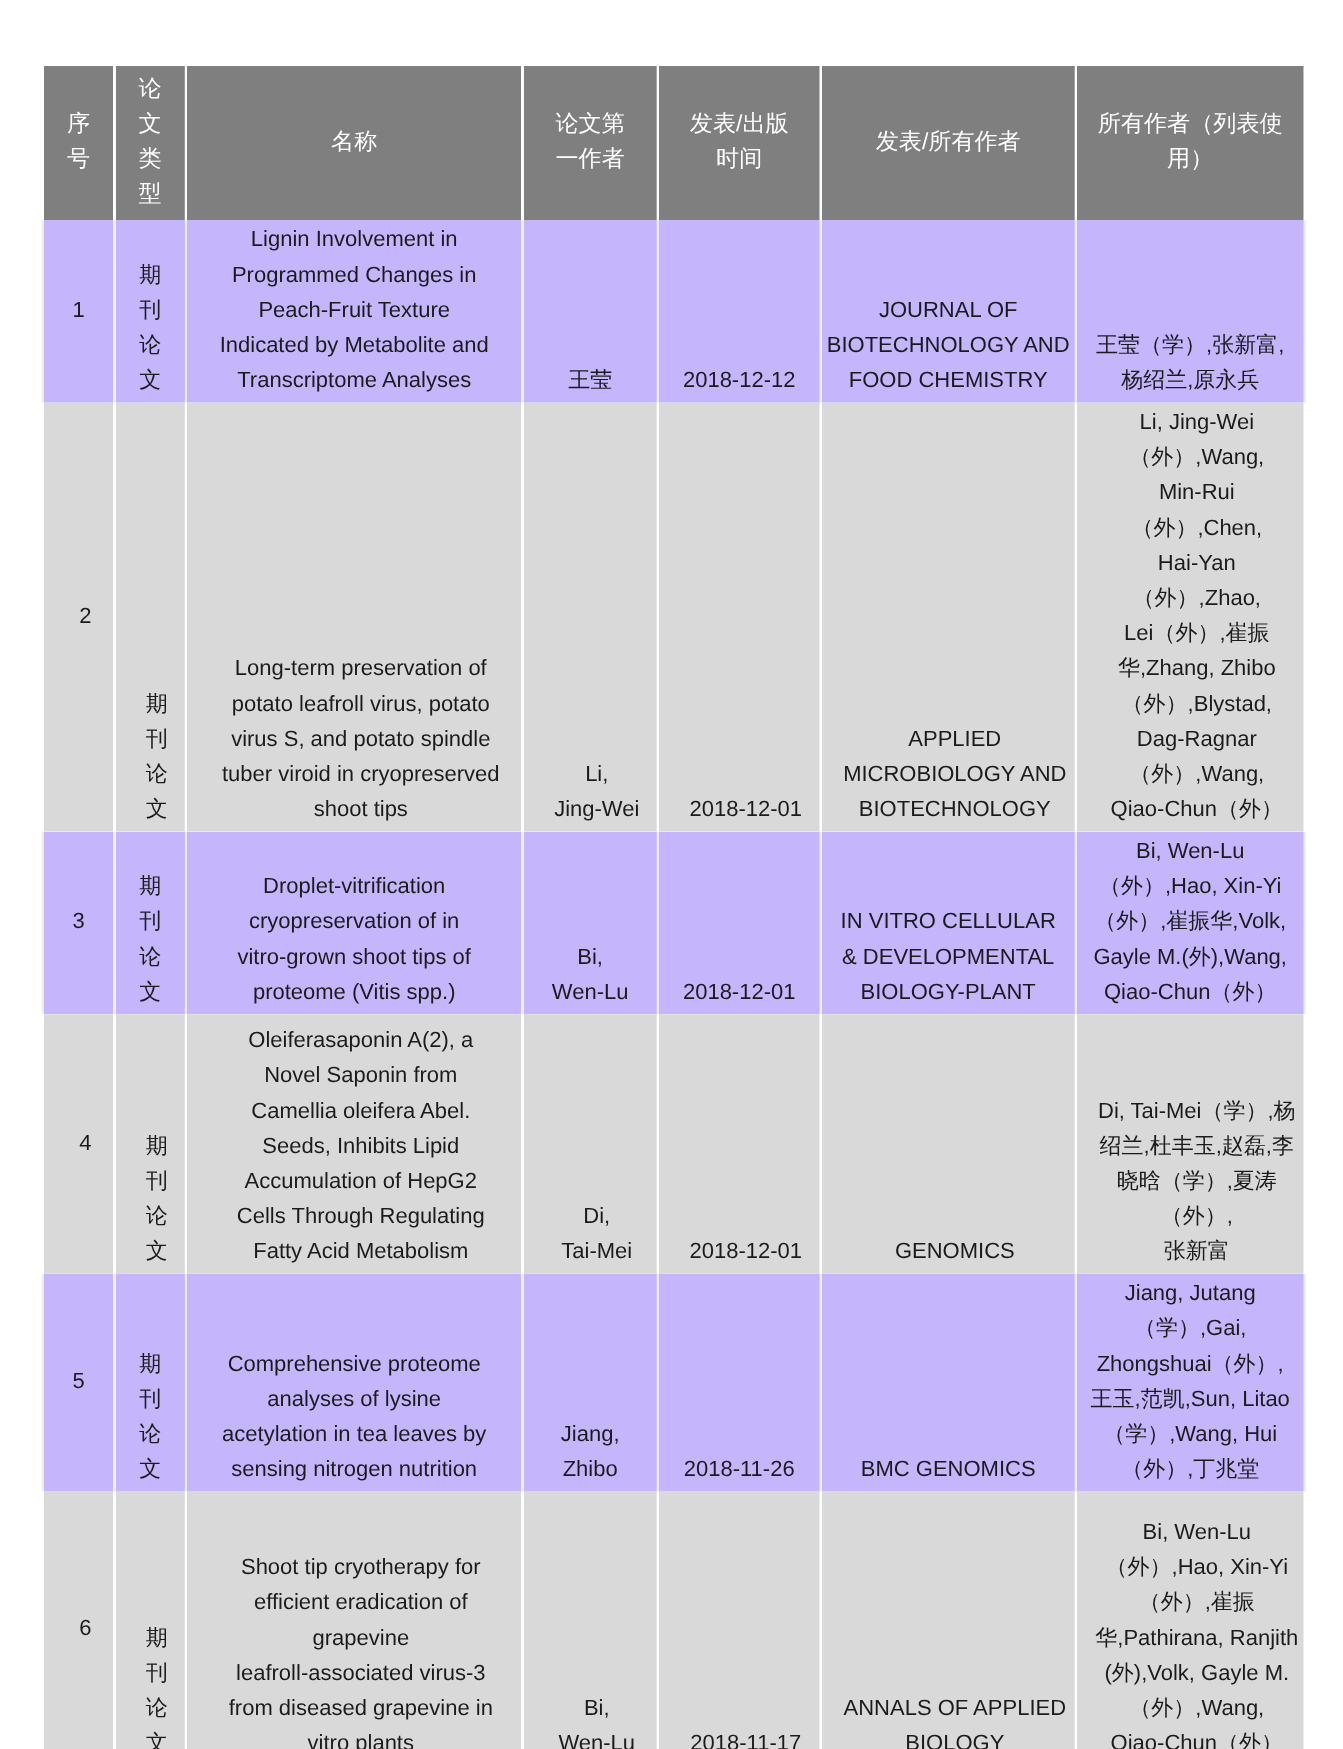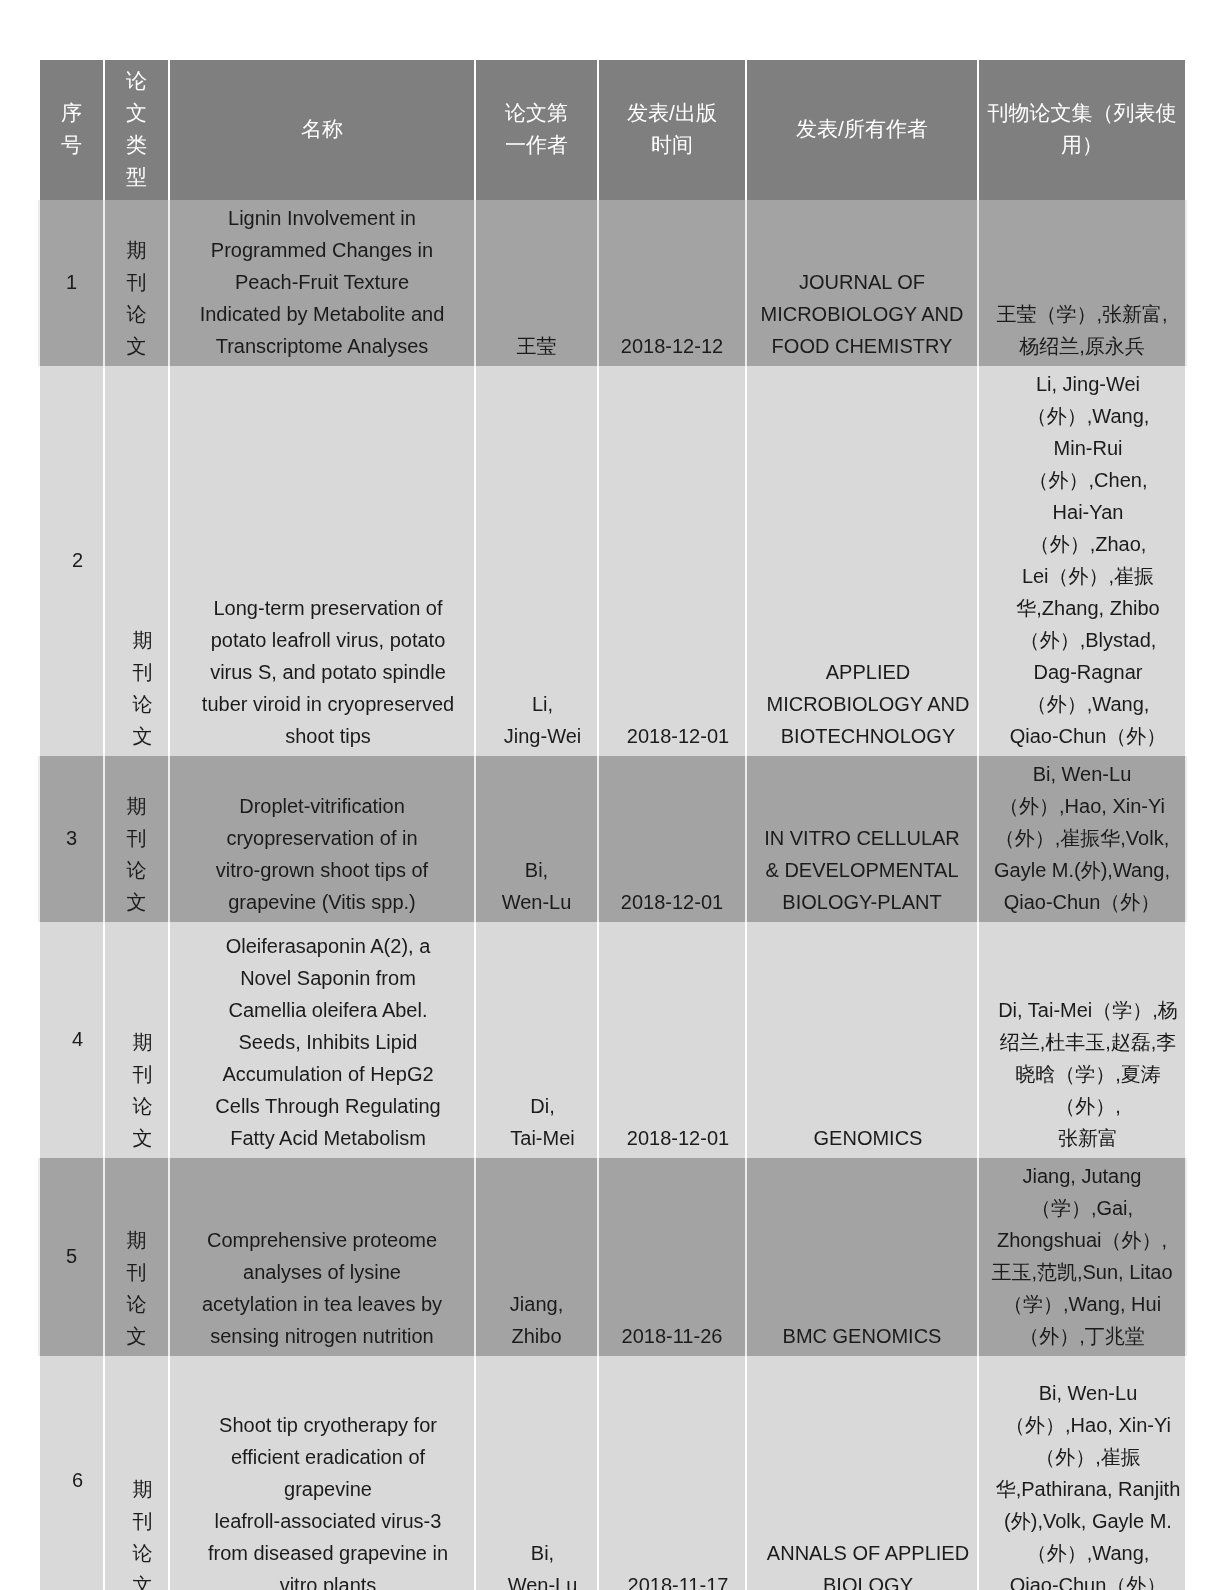--- a/index.html
+++ b/index.html
@@ -36,21 +36,21 @@
   }
   
   table.pub-table thead th {
     background: #7f7f7f;
     color: #ffffff;
     vertical-align: middle;
     font-size: 21px;
   }
   
   tr.row-gray td { background: #d9d9d9; border-left-color: #ffffff; border-right-color: #ffffff; padding-left: 16px; }
-  tr.row-white td { background: #a3a3a3; border-left-color: #ececec; border-right-color: #ececec; }
+  tr.row-white td { background: #c4b5fd; border-left-color: #ececec; border-right-color: #ececec; }
   
   table.pub-table td.col-index { vertical-align: middle; }
 </style>
 </head>
 <body>
 
 <div class="page">
   <table class="pub-table">
     <colgroup>
       <col style="width:65px">
@@ -68,40 +68,40 @@
         <th>论
 文
 类
 型</th>
         <th>名称</th>
         <th>论文第
 一作者</th>
         <th>发表/出版
 时间</th>
         <th>发表/所有作者</th>
-        <th>刊物论文集（列表使
+        <th>所有作者（列表使
 用）</th>
       </tr>
     </thead>
     <tbody>
       <tr class="row-white" style="height:165px">
         <td class="col-index">1</td>
         <td>期
 刊
 论
 文</td>
         <td>Lignin Involvement in
 Programmed Changes in
 Peach-Fruit Texture
 Indicated by Metabolite and
 Transcriptome Analyses</td>
         <td>王莹</td>
         <td>2018-12-12</td>
         <td>JOURNAL OF
-MICROBIOLOGY AND
+BIOTECHNOLOGY AND
 FOOD CHEMISTRY</td>
         <td>王莹（学）,张新富,
 杨绍兰,原永兵</td>
       </tr>
       <tr class="row-gray" style="height:333px">
         <td class="col-index">2</td>
         <td>期
 刊
 论
 文</td>
@@ -129,21 +129,21 @@
       </tr>
       <tr class="row-white" style="height:164px">
         <td class="col-index">3</td>
         <td>期
 刊
 论
 文</td>
         <td>Droplet-vitrification
 cryopreservation of in
 vitro-grown shoot tips of
-grapevine (Vitis spp.)</td>
+proteome (Vitis spp.)</td>
         <td>Bi,
 Wen-Lu</td>
         <td>2018-12-01</td>
         <td>IN VITRO CELLULAR
 &amp; DEVELOPMENTAL
 BIOLOGY-PLANT</td>
         <td>Bi, Wen-Lu
 （外）,Hao, Xin-Yi
 （外）,崔振华,Volk,
 Gayle M.(外),Wang,

